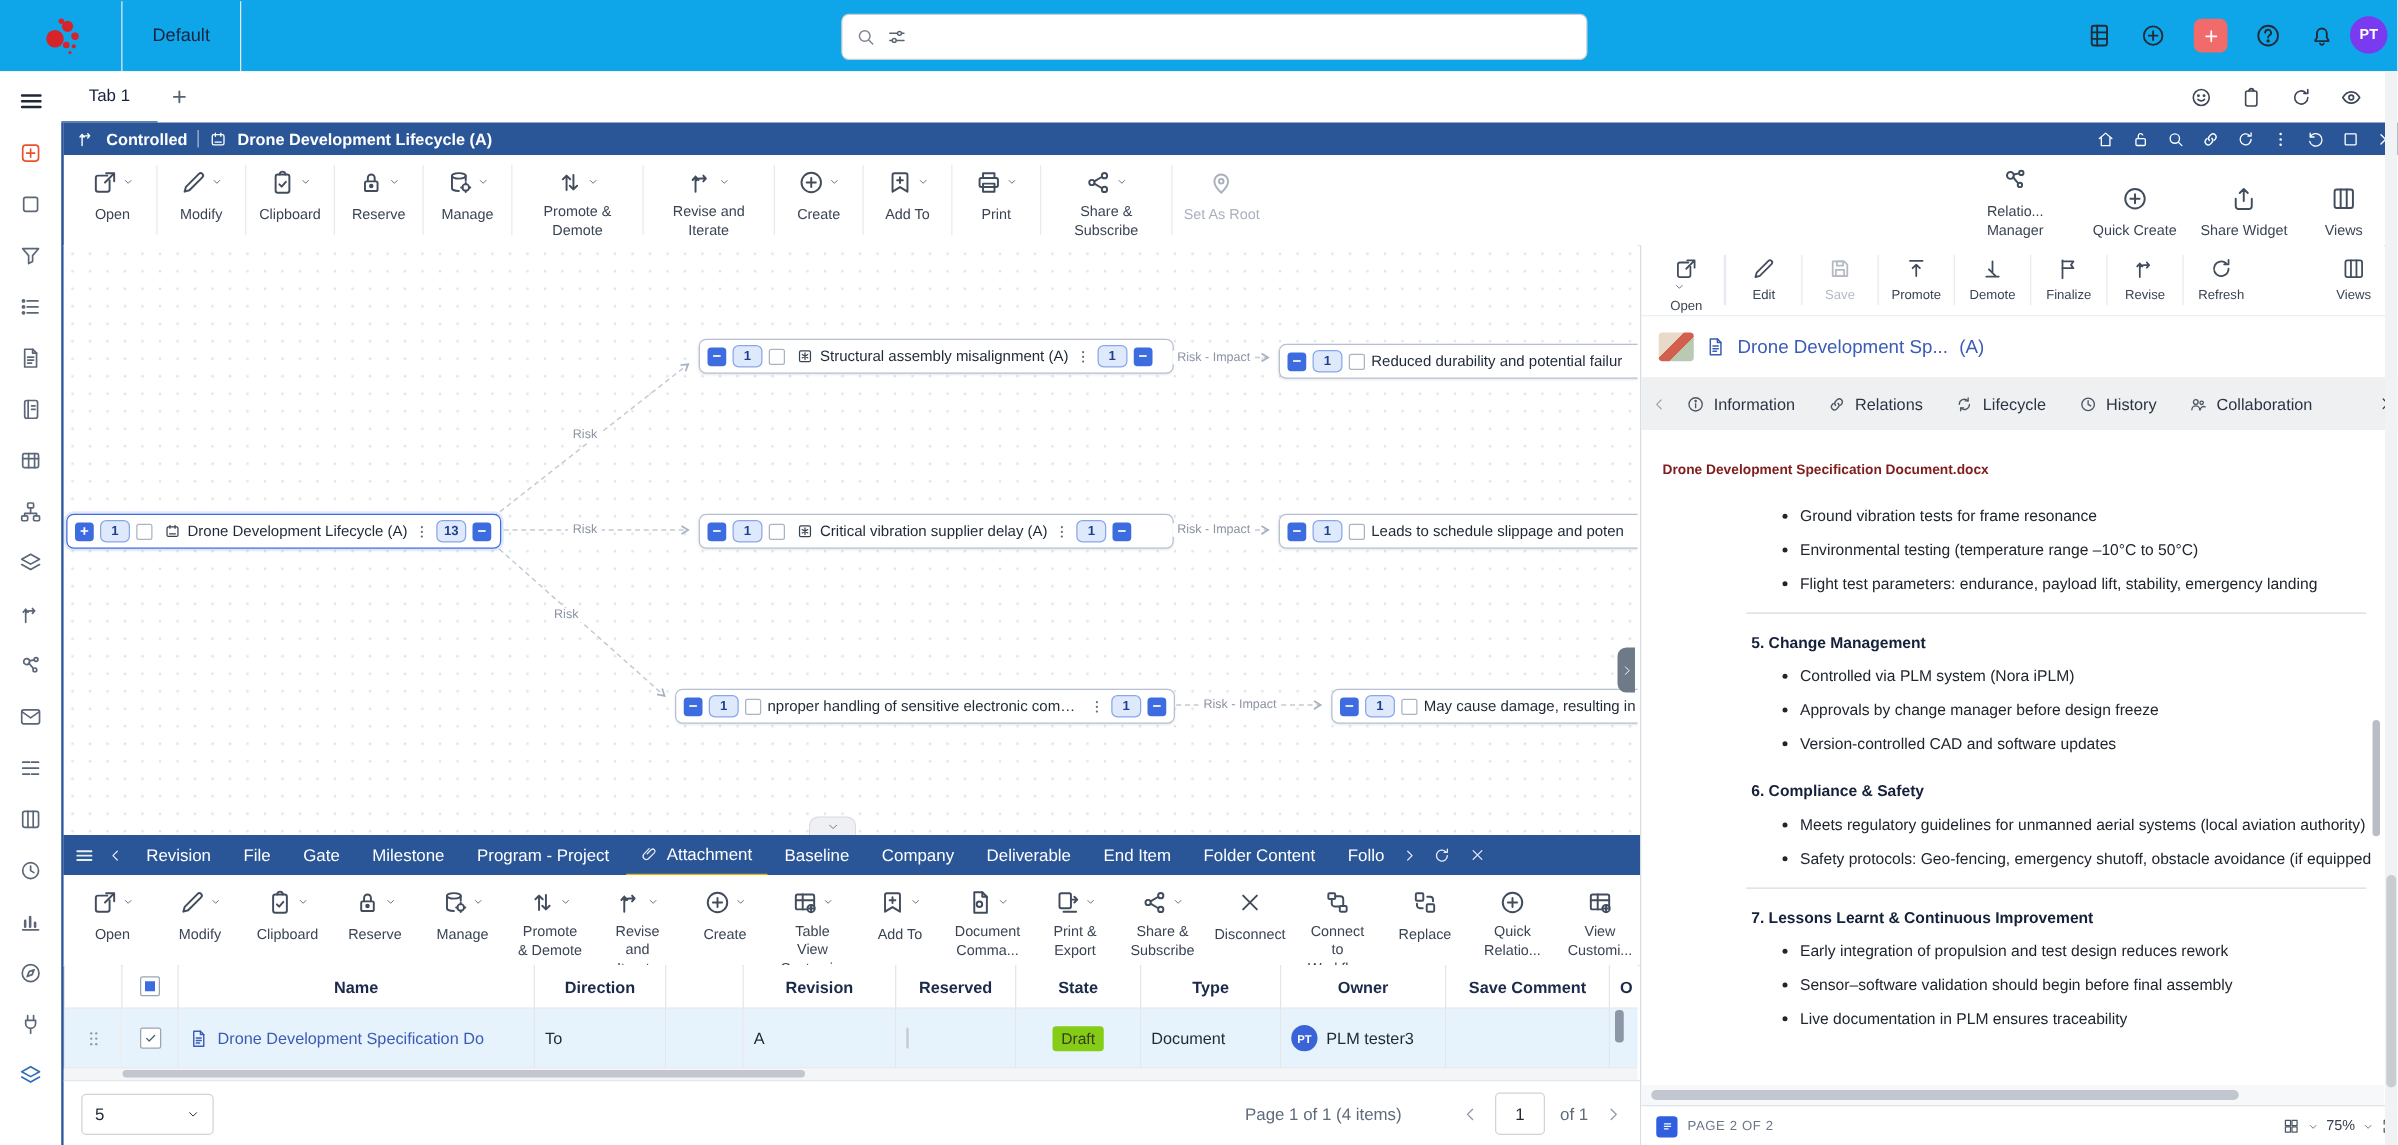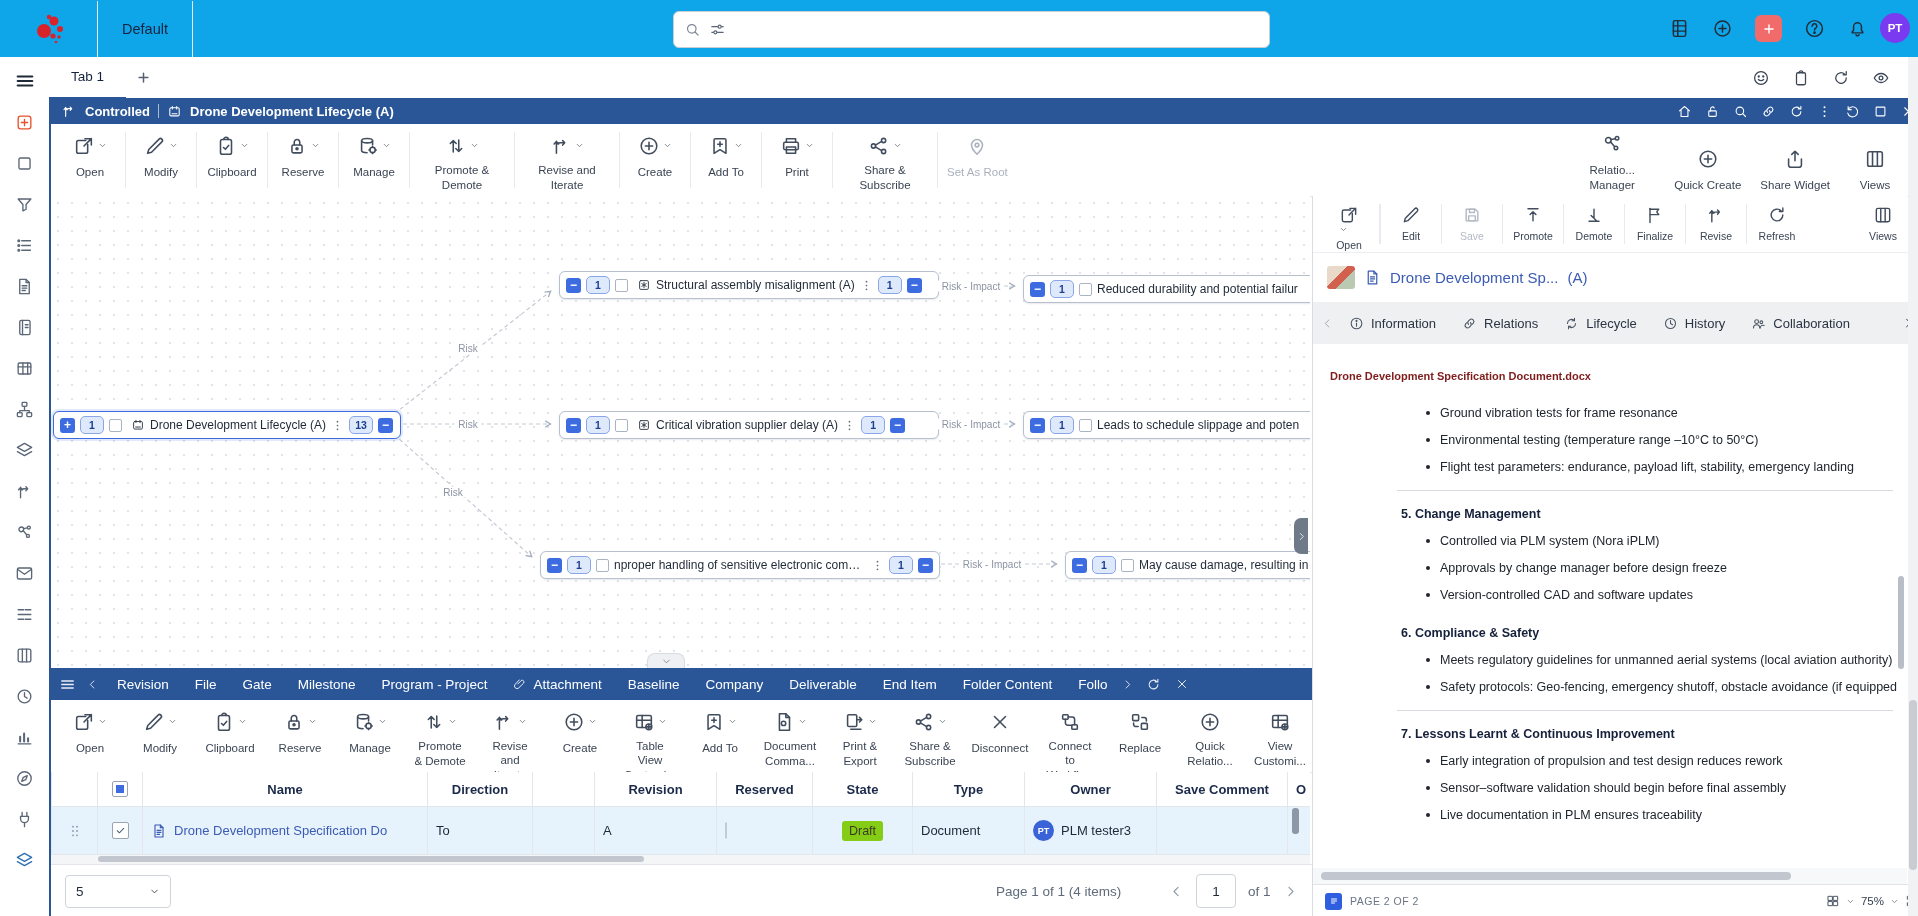--- a/index.html
+++ b/index.html
@@ -54,21 +54,21 @@
 .cnt{height:16px;min-width:16px;padding:0 3px;border-radius:5px;background:#dfe9fc;border:1px solid #8aa6e8;color:#1d3f8f;font-size:10.5px;font-weight:bold;display:flex;align-items:center;justify-content:center;flex:none}
 .cbx{width:11px;height:11px;border:1px solid #a9b4c2;border-radius:2px;background:#fff;flex:none}
 .nlabel{overflow:hidden;text-overflow:ellipsis}
 .kb{color:#5f6b7a;display:flex;flex:none}
 .elabel{position:absolute;transform:translate(-50%,-50%);font-size:10px;color:#8b93a2;background:#fff;padding:0 4px;white-space:nowrap}
 #vhandle{position:absolute;left:1243px;top:322px;width:14px;height:36px;background:#6f7a88;border-radius:7px 0 0 7px;color:#fff;display:flex;align-items:center;justify-content:center}
 #hhandle{position:absolute;left:596px;top:457px;width:36px;height:15px;background:#eef0f3;border:1px solid #d8dbe0;border-bottom:none;border-radius:8px 8px 0 0;color:#6a7686;display:flex;align-items:center;justify-content:center}
 
 #btabs{position:absolute;left:0;top:472px;width:1259px;height:32px;background:#2a5697;display:flex;align-items:center;padding:0 8px;gap:2px;color:#fff}
 .btab{height:32px;display:flex;align-items:center;padding:0 12px;font-size:13.5px;color:#fff;gap:6px;position:relative;white-space:nowrap}
-.btab.active{border-bottom:3px solid #eab308;padding-top:3px}
+.btab.active{border-bottom:5px solid #eab308;padding-top:3px}
 .bticon{color:#e8edf5;display:flex}
 #btoolbar{position:absolute;left:0;top:504px;width:1259px;height:72px;border-bottom:1px solid #e3e6ea;display:flex;align-items:stretch;padding:0 4px;background:#fff}
 
 #tablewrap{position:absolute;left:0;top:576px;width:1259px;height:83px;overflow:hidden}
 table{border-collapse:collapse;table-layout:fixed;width:1254px}
 th,td{border:1px solid #e3e6ea;padding:0 8px;overflow:hidden;white-space:nowrap}
 th{height:34px;font-size:13px;color:#1b2a4a;font-weight:bold;text-align:center;background:#fff;border-top:none}
 td{height:47px;font-size:13px;background:#e7f3fc}
 .namecell{color:#3b5bb5;display:flex;align-items:center;gap:7px}
 .badge{display:inline-block;background:#84cc16;color:#3b3b1f;padding:3px 7px;border-radius:3px;font-size:12.5px}

